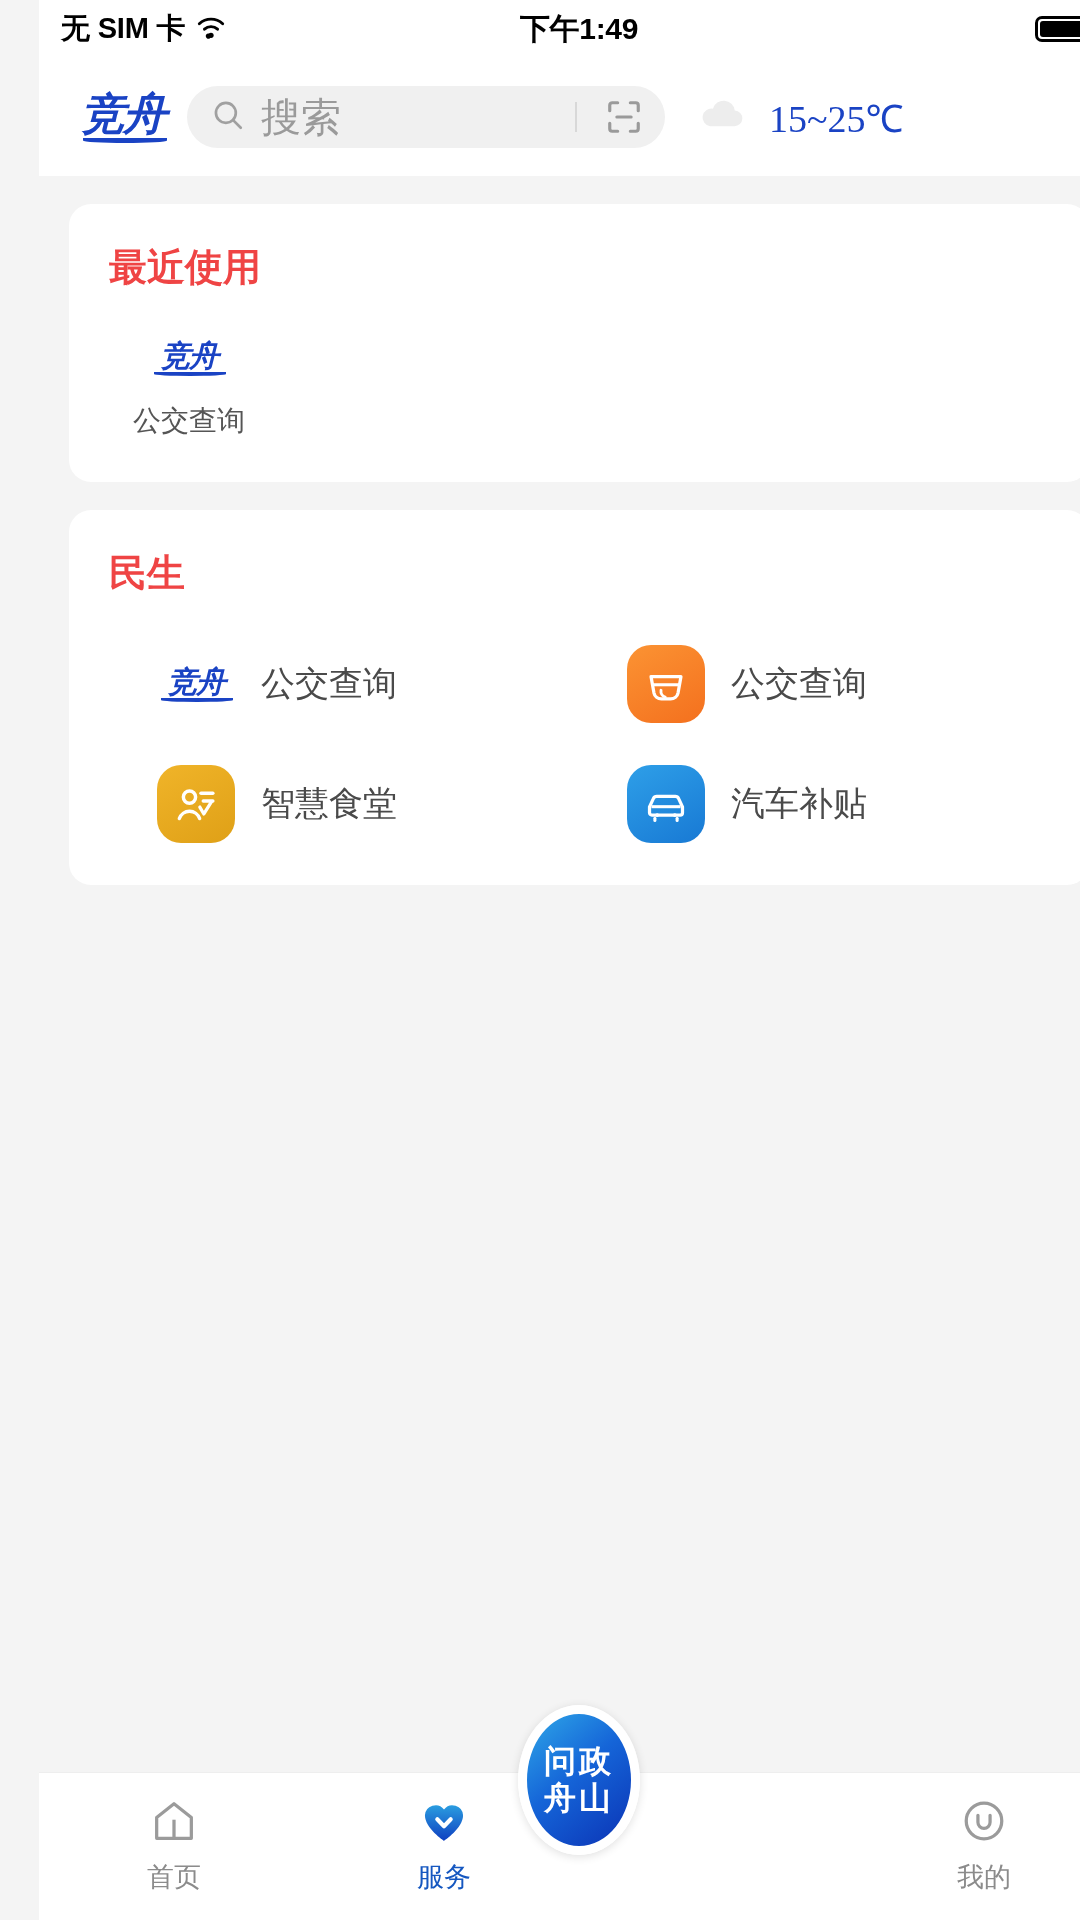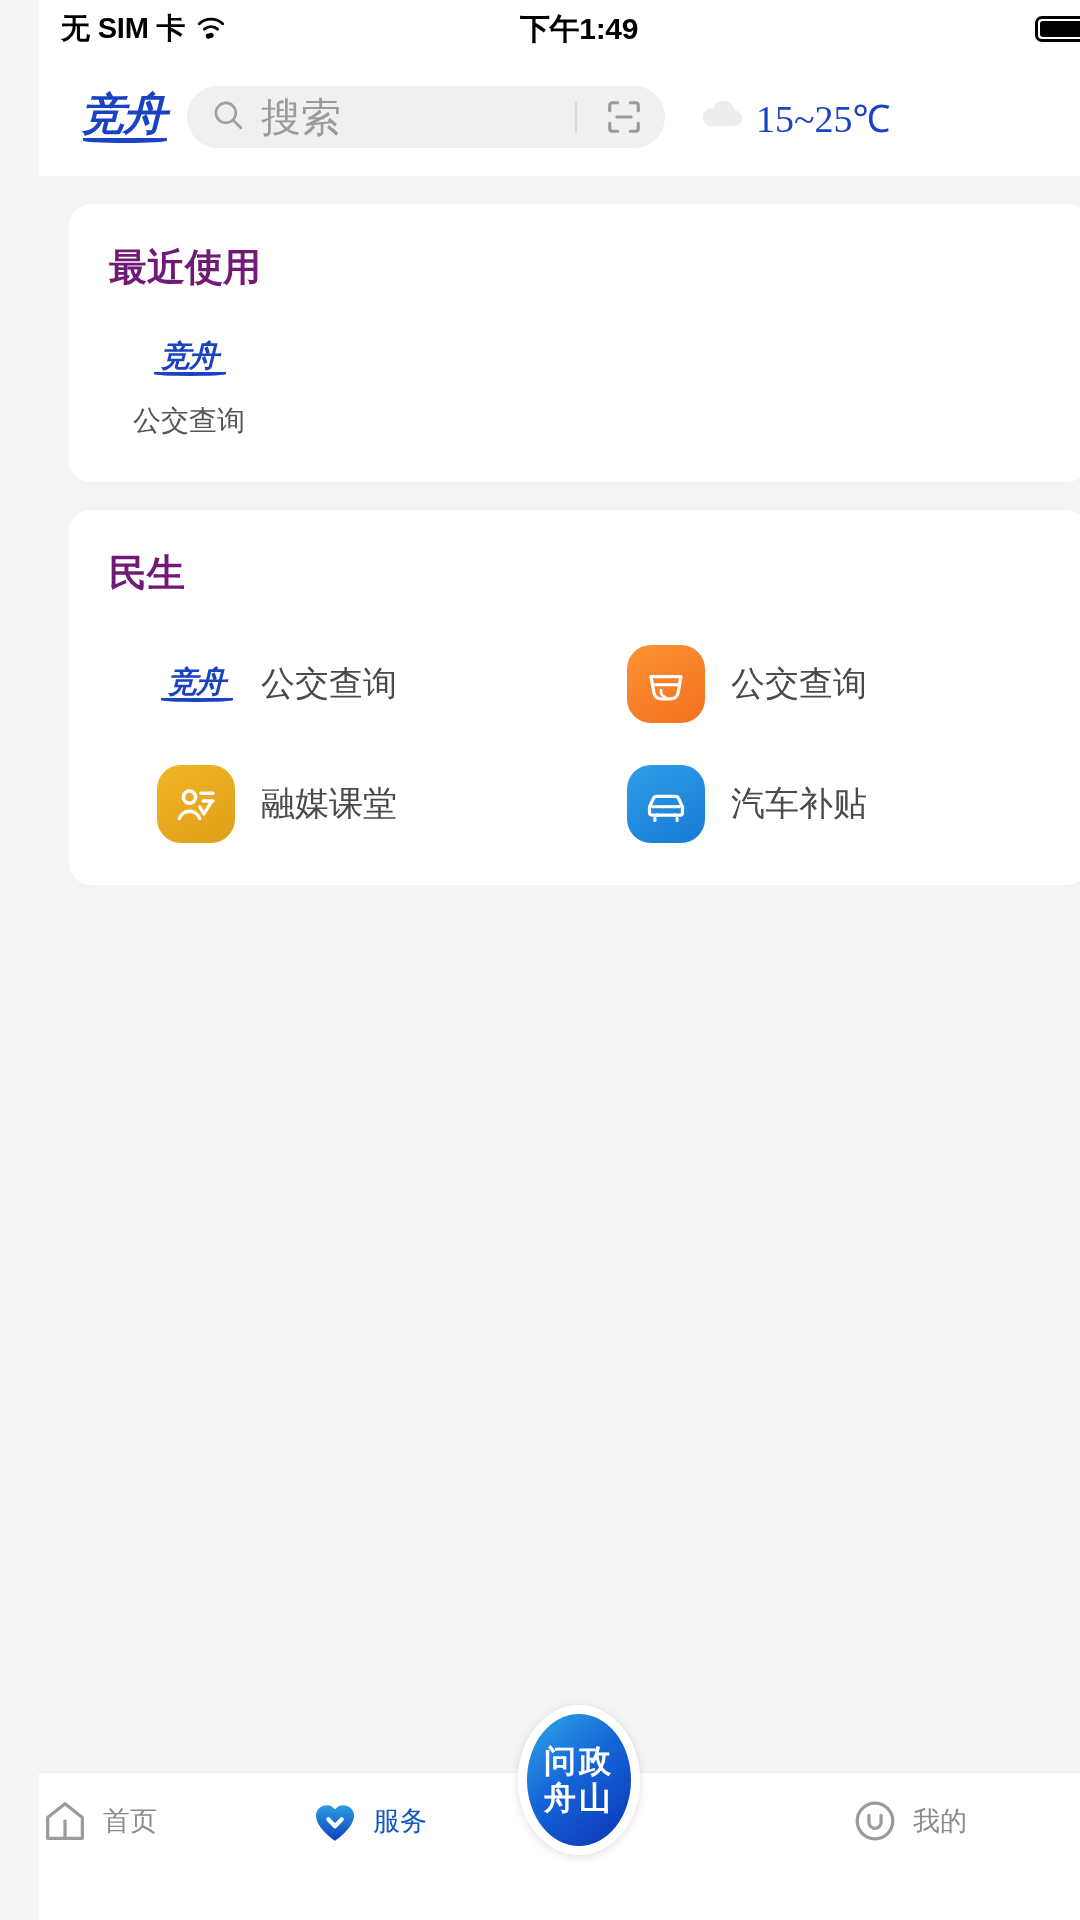--- a/index.html
+++ b/index.html
@@ -47,30 +47,30 @@
     content:""; position:absolute; left:2px; right:-2px; bottom:0; height:5px;
     background:#1a43c4; border-radius:0 0 50% 50%;
   }
   .searchbar {
     flex: 1 1 auto; max-width: 478px; height: 62px; background:#f0f0f0;
     border-radius: 31px; display:flex; align-items:center; padding: 0 22px 0 24px; gap:16px;
   }
   .search-ph { font-size: 40px; color:#9a9a9a; flex:1; }
   .divider-v { width:2px; height:30px; background:#d8d8d8; }
   .scan-box { width:38px; height:38px; position:relative; flex:0 0 auto; margin-left:12px;}
-  .weather { display:flex; align-items:center; gap:5px; flex:0 0 auto; margin-left: 8px;}
+  .weather { display:flex; align-items:center; gap:18px; flex:0 0 auto; margin-left: 8px;}
   .temp { font-size: 38px; color:#1a43c4; font-weight:400; white-space:nowrap;
           font-family: "Liberation Serif", serif; }
 
   
   .content { padding: 0 30px; }
   .card {
     background:#fff; border-radius: 22px; margin-top: 28px; padding: 38px 40px 42px 40px;
   }
-  .card-title { font-size: 38px; font-weight: 700; color:#701a75; font-family: "Liberation Serif", serif; }
+  .card-title { font-size: 38px; font-weight: 700; color:#ef4444; font-family: "Liberation Serif", serif; }
 
   
   .recent-wrap { margin-top: 48px; display:flex; }
   .recent-item { width: 160px; display:flex; flex-direction:column; align-items:center; gap: 26px; }
   .recent-label { font-size: 28px; color:#555; font-family:"Liberation Serif", serif; }
 
   
   .grid { margin-top: 46px; display:grid; grid-template-columns: 1fr 1fr; row-gap: 42px; }
   .grid-item { display:flex; align-items:center; gap: 26px; padding-left: 48px; }
   .grid-label { font-size: 34px; color:#4a4a4a; font-family:"Liberation Serif", serif; white-space:nowrap; }
@@ -87,21 +87,21 @@
     font-family:"DejaVu Sans", sans-serif;
   }
   .bus-logo::after { content:""; position:absolute; left:4px; right:2px; bottom:0; height:4px;
                      background:#1a43c4; border-radius:0 0 50% 50%; }
 
   
   .tabbar {
     position:absolute; left:0; right:0; bottom:0; height:148px; background:#fff;
     border-top:1px solid #eee; display:flex; align-items:flex-start; padding-top: 22px;
   }
-  .tab { flex:1; display:flex; flex-direction:row; align-items:center; gap: 12px; }
+  .tab { flex:1; display:flex; flex-direction:column; align-items:center; gap: 12px; }
   .tab-label { font-size: 27px; color:#8b8b8b; font-family:"Liberation Serif", serif; }
   .tab.active .tab-label { color:#1557c0;text-align:right; }
   .tab-icon { height:52px; display:flex; align-items:center; justify-content:center; }
   .fab {
     position:absolute; left:50%; transform:translateX(-50%); bottom: 65px;
     width:122px; height:150px; border-radius:50%;
     background: linear-gradient(140deg,#2fa8e8 0%,#1565d8 45%,#0b33b5 100%);
     border: 9px solid #fff; display:flex; flex-direction:column;
     align-items:center; justify-content:center; gap:2px;
     box-shadow: 0 2px 10px rgba(0,0,0,.12);
@@ -202,21 +202,21 @@
         <div class="grid-item">
           <div class="app-icon ic-amber">
             <svg width="46" height="46" viewBox="0 0 24 24">
               <circle cx="8.6" cy="8.4" r="3.2" stroke="#fff" stroke-width="1.8" fill="none"></circle>
               <path d="M3.3 19.6a5.6 5.6 0 0110.6 0" stroke="#fff" stroke-width="1.8" fill="none" stroke-linecap="round"></path>
               <line x1="14.6" y1="6.4" x2="20.8" y2="6.4" stroke="#fff" stroke-width="1.8" stroke-linecap="round"></line>
               <line x1="15.8" y1="10.4" x2="20.8" y2="10.4" stroke="#fff" stroke-width="1.8" stroke-linecap="round"></line>
               <path d="M14 13.6l2.1 3.6 4-6.4" stroke="#fff" stroke-width="1.7" fill="none" stroke-linecap="round" stroke-linejoin="round"></path>
             </svg>
           </div>
-          <div class="grid-label">融媒课堂</div>
+          <div class="grid-label">智慧食堂</div>
         </div>
 
         <div class="grid-item">
           <div class="app-icon ic-blue">
             <svg width="46" height="46" viewBox="0 0 24 24">
               <path d="M3.4 16.6v-3.1l2-4.3a2 2 0 011.8-1.2h9.6a2 2 0 011.8 1.2l2 4.3v3.1a1.2 1.2 0 01-1.2 1.2H4.6a1.2 1.2 0 01-1.2-1.2z" stroke="#fff" stroke-width="1.7" fill="none" stroke-linejoin="round"></path>
               <line x1="4.4" y1="13.4" x2="19.6" y2="13.4" stroke="#fff" stroke-width="1.6"></line>
               <circle cx="7.4" cy="17.8" r="1" fill="#fff"></circle>
               <circle cx="16.6" cy="17.8" r="1" fill="#fff"></circle>
               <line x1="6.2" y1="19.4" x2="6.2" y2="20.6" stroke="#fff" stroke-width="1.6" stroke-linecap="round"></line>

